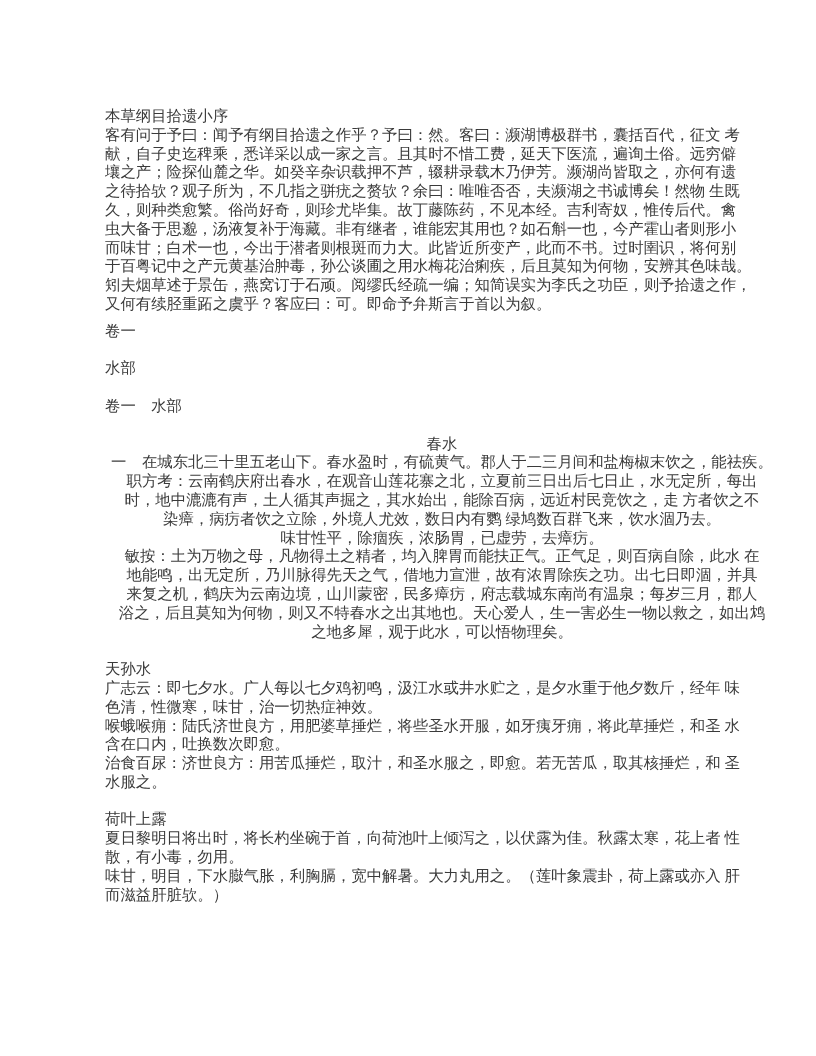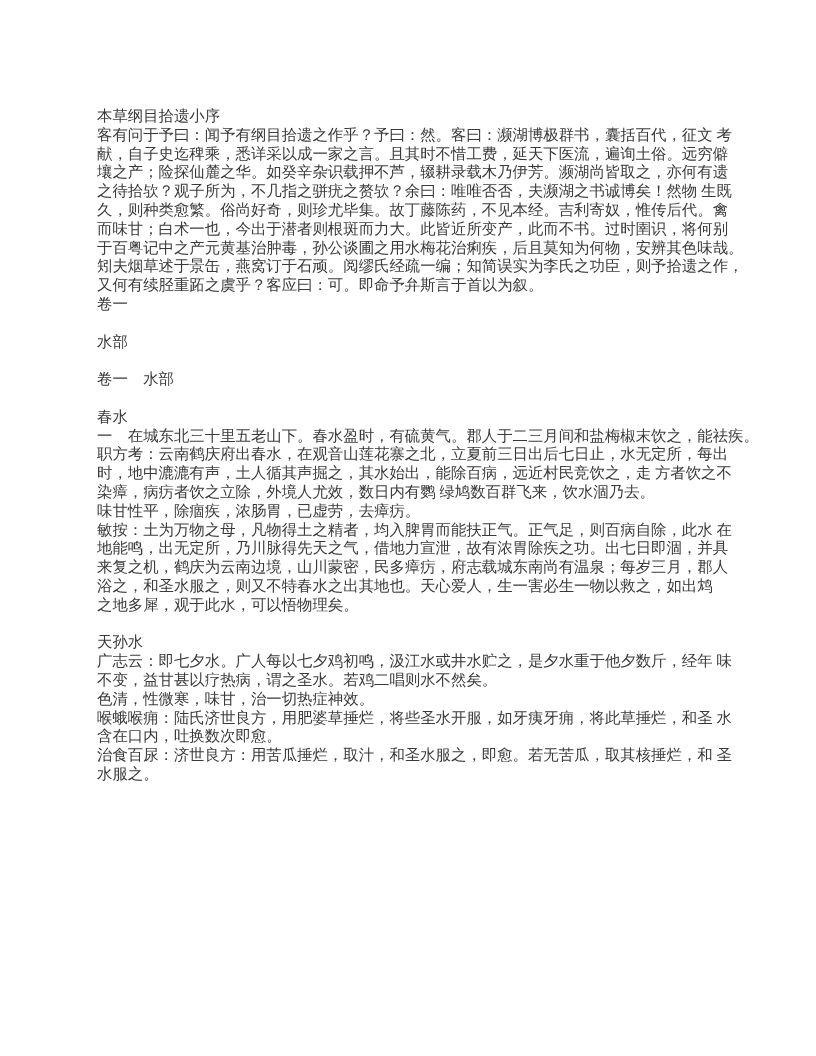--- a/index.html
+++ b/index.html
@@ -17,70 +17,77 @@
   }
   .content {
     position: absolute;
     left: 97px;
     top: 107px;
     width: 690px;
     color: #3a3a3a;
     font-size: 15.4px;
     line-height: 18.8px;
   }
-  .block { margin: 0; padding: 0; }
+  .block { margin: 8px; padding: 0; }
   .line {
     white-space: pre;
     height: 18.8px;
     overflow: visible;
   }
 </style>
 </head>
 <body>
 
 <div class="page">
   <div class="content" style="color: rgb(58, 58, 58);">
       <div class="block" style="margin-top: 0px;">
         <div class="line">本草纲目拾遗小序</div>
         <div class="line">客有问于予曰：闻予有纲目拾遗之作乎？予曰：然。客曰：濒湖博极群书，囊括百代，征文 考</div>
         <div class="line">献，自子史迄稗乘，悉详采以成一家之言。且其时不惜工费，延天下医流，遍询土俗。远穷僻</div>
         <div class="line">壤之产；险探仙麓之华。如癸辛杂识载押不芦，辍耕录载木乃伊芳。濒湖尚皆取之，亦何有遗</div>
         <div class="line">之待拾欤？观子所为，不几指之骈疣之赘欤？余曰：唯唯否否，夫濒湖之书诚博矣！然物 生既</div>
         <div class="line">久，则种类愈繁。俗尚好奇，则珍尤毕集。故丁藤陈药，不见本经。吉利寄奴，惟传后代。禽</div>
+        <div class="line">虫大备于思邈，汤液复补于海藏。非有继者，谁能宏其用也？如石斛一也，今产霍山者则形小</div>
         <div class="line">而味甘；白术一也，今出于潜者则根斑而力大。此皆近所变产，此而不书。过时圉识，将何别</div>
         <div class="line">于百粤记中之产元黄基治肿毒，孙公谈圃之用水梅花治痢疾，后且莫知为何物，安辨其色味哉。</div>
         <div class="line">矧夫烟草述于景缶，燕窝订于石顽。阅缪氏经疏一编；知简误实为李氏之功臣，则予拾遗之作，</div>
         <div class="line">又何有续胫重跖之虞乎？客应曰：可。即命予弁斯言于首以为叙。</div>
       </div>
       <div class="block" style="margin-top: 0px;">
         <div class="line">卷一</div>
       </div>
       <div class="block" style="margin-top: 18.8px;">
         <div class="line">水部</div>
       </div>
       <div class="block" style="margin-top: 18.8px;">
         <div class="line">卷一　水部</div>
       </div>
-      <div class="block" style="margin-top: 18.8px;">
+      <div class="block" style="margin-top: 18.8px; text-align: center;">
         <div class="line">春水</div>
         <div class="line">一　在城东北三十里五老山下。春水盈时，有硫黄气。郡人于二三月间和盐梅椒末饮之，能祛疾。</div>
         <div class="line">职方考：云南鹤庆府出春水，在观音山莲花寨之北，立夏前三日出后七日止，水无定所，每出</div>
         <div class="line">时，地中漉漉有声，土人循其声掘之，其水始出，能除百病，远近村民竞饮之，走 方者饮之不</div>
         <div class="line">染瘴，病疠者饮之立除，外境人尤效，数日内有鹦 绿鸠数百群飞来，饮水涸乃去。</div>
         <div class="line">味甘性平，除痼疾，浓肠胃，已虚劳，去瘴疠。</div>
         <div class="line">敏按：土为万物之母，凡物得土之精者，均入脾胃而能扶正气。正气足，则百病自除，此水 在</div>
         <div class="line">地能鸣，出无定所，乃川脉得先天之气，借地力宣泄，故有浓胃除疾之功。出七日即涸，并具</div>
         <div class="line">来复之机，鹤庆为云南边境，山川蒙密，民多瘴疠，府志载城东南尚有温泉；每岁三月，郡人</div>
-        <div class="line">浴之，和圣水服之，则又不特春水之出其地也。天心爱人，生一害必生一物以救之，如出鸩</div>
+        <div class="line">浴之，后且莫知为何物，则又不特春水之出其地也。天心爱人，生一害必生一物以救之，如出鸩</div>
         <div class="line">之地多犀，观于此水，可以悟物理矣。</div>
       </div>
       <div class="block" style="margin-top: 18.8px;">
         <div class="line">天孙水</div>
         <div class="line">广志云：即七夕水。广人每以七夕鸡初鸣，汲江水或井水贮之，是夕水重于他夕数斤，经年 味</div>
-        <div class="line">不变，益甘甚以疗热病，谓之圣水。若鸡二唱则水不然矣。</div>
         <div class="line">色清，性微寒，味甘，治一切热症神效。</div>
         <div class="line">喉蛾喉痈：陆氏济世良方，用肥婆草捶烂，将些圣水开服，如牙痍牙痈，将此草捶烂，和圣 水</div>
         <div class="line">含在口内，吐换数次即愈。</div>
         <div class="line">治食百尿：济世良方：用苦瓜捶烂，取汁，和圣水服之，即愈。若无苦瓜，取其核捶烂，和 圣</div>
         <div class="line">水服之。</div>
       </div>
+      <div class="block" style="margin-top: 18.8px;">
+        <div class="line">荷叶上露</div>
+        <div class="line">夏日黎明日将出时，将长杓坐碗于首，向荷池叶上倾泻之，以伏露为佳。秋露太寒，花上者 性</div>
+        <div class="line">散，有小毒，勿用。</div>
+        <div class="line">味甘，明目，下水臌气胀，利胸膈，宽中解暑。大力丸用之。（莲叶象震卦，荷上露或亦入 肝</div>
+        <div class="line">而滋益肝脏欤。）</div>
+      </div>
     </div>
 </div>
 
 </body></html>

